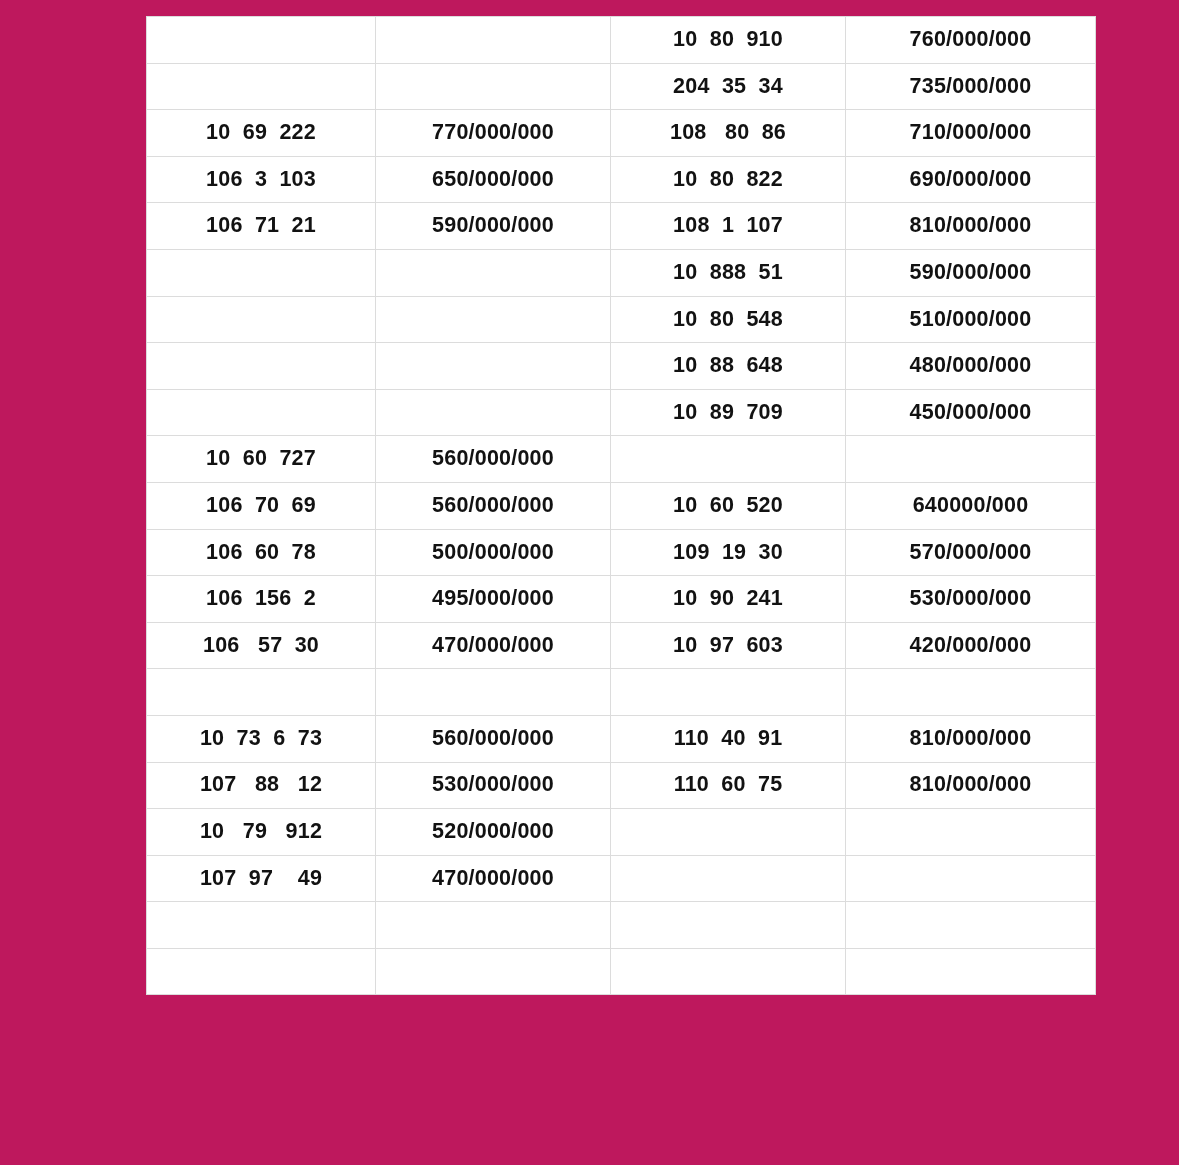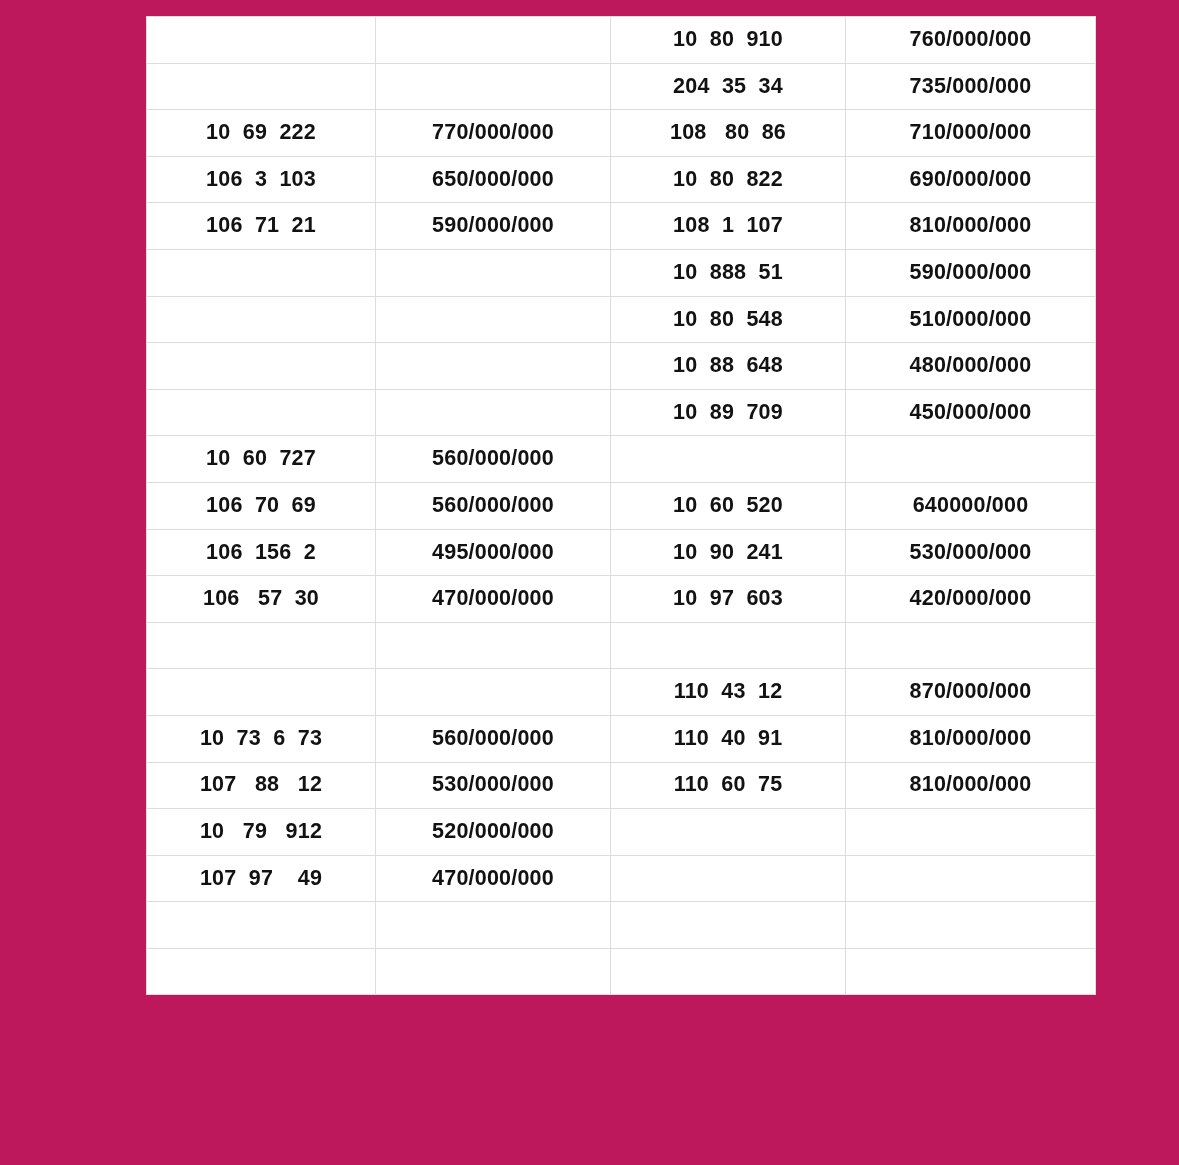--- a/index.html
+++ b/index.html
@@ -126,42 +126,42 @@
           <td class="empty"></td>
           <td class="empty"></td>
         </tr>
         <tr>
           <td>106  70  69</td>
           <td>560/000/000</td>
           <td>10  60  520</td>
           <td>640000/000</td>
         </tr>
         <tr>
+          <td>106  60  78</td>
+          <td>500/000/000</td>
+          <td>109  19  30</td>
+          <td>570/000/000</td>
+        </tr>
+        <tr>
           <td>106  156  2</td>
           <td>495/000/000</td>
           <td>10  90  241</td>
           <td>530/000/000</td>
         </tr>
         <tr>
           <td>106   57  30</td>
           <td>470/000/000</td>
           <td>10  97  603</td>
           <td>420/000/000</td>
         </tr>
         <tr>
           <td class="empty"></td>
           <td class="empty"></td>
           <td class="empty"></td>
           <td class="empty"></td>
-        </tr>
-        <tr>
-          <td class="empty"></td>
-          <td class="empty"></td>
-          <td>110  43  12</td>
-          <td>870/000/000</td>
         </tr>
         <tr>
           <td>10  73  6  73</td>
           <td>560/000/000</td>
           <td>110  40  91</td>
           <td>810/000/000</td>
         </tr>
         <tr>
           <td>107   88   12</td>
           <td>530/000/000</td>

